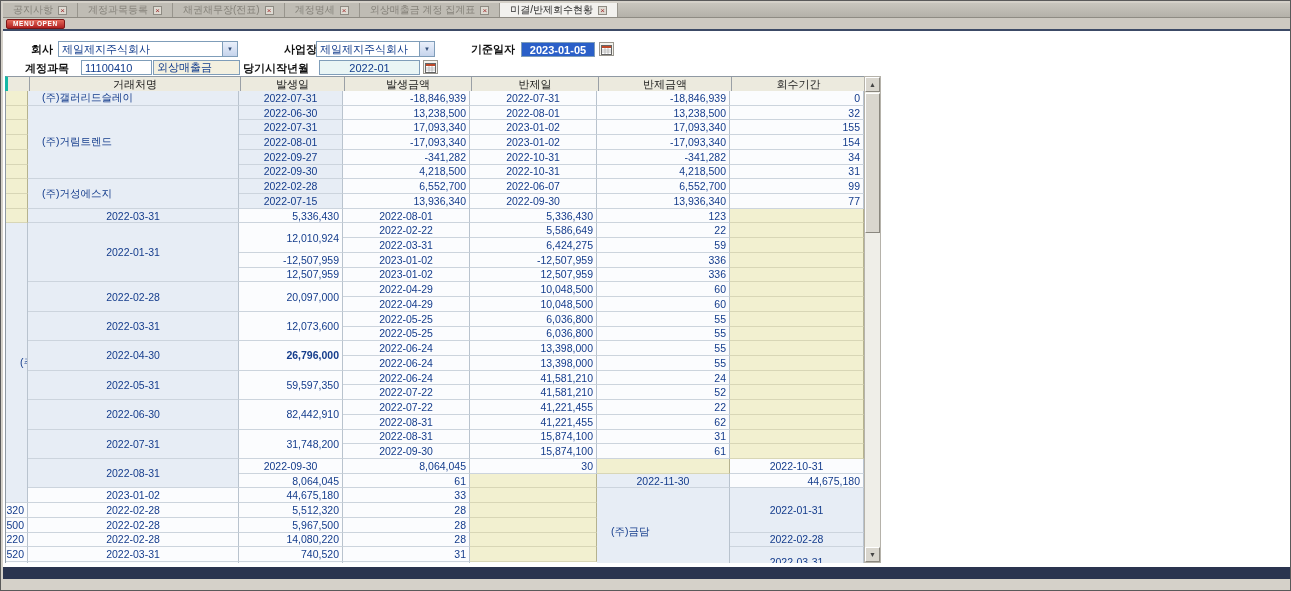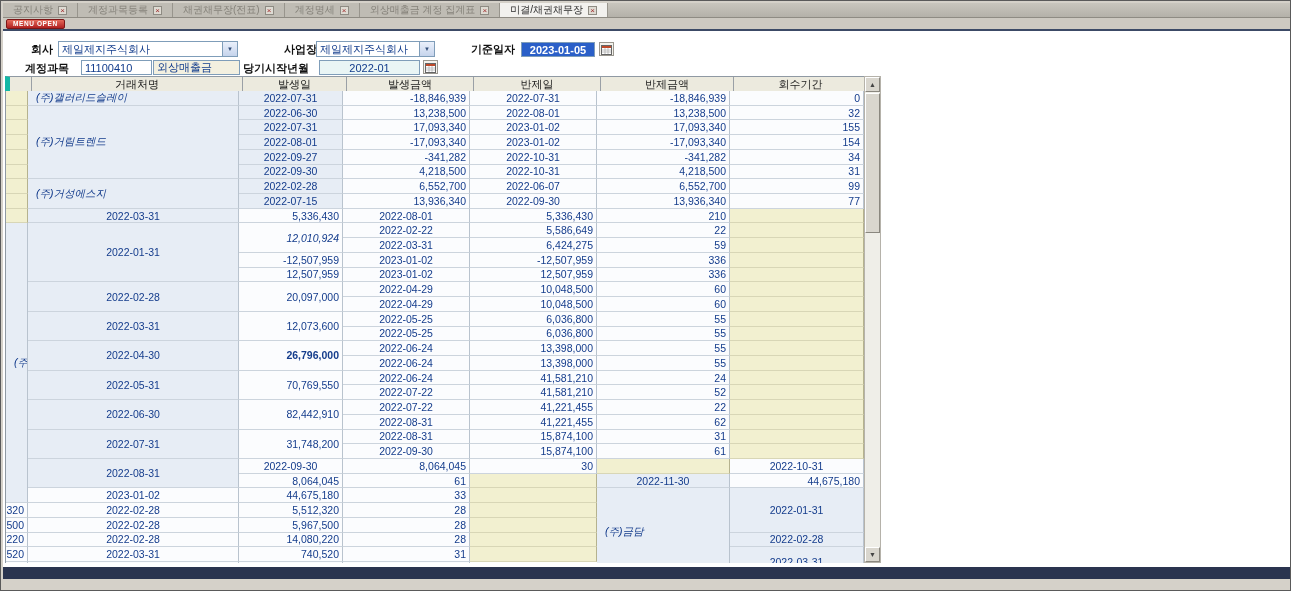--- a/index.html
+++ b/index.html
@@ -50,35 +50,35 @@
   .tfield.cream { background:#f3f0e0; }
   .tfield.cyan  { background:#e9f5f5; text-align:center; }
 
   .cal-btn { position:absolute; width:15px; height:14px; background:#f4f2ec;
              border:1px solid #9a978f; display:flex; align-items:center;
              justify-content:center; padding:0; }
 
   
   .grid-header { position:absolute; left:2px; top:45px; width:859px; height:15px;
                  display:grid; grid-template-columns:22px 211px 104px 127px 127px 133px 134px;
-                 border-left:5px solid #14b8a6; border-top:1px solid #8f99a3; }
+                 border-left:3px solid #14b8a6; border-top:1px solid #8f99a3; }
   .hcell { background:#eceade; border-right:1px solid #9aa0a6; border-bottom:1px solid #9aa0a6;
            font-size:11px; color:#1a1a1a; display:flex; align-items:center;
            justify-content:center; }
 
   .grid-body { position:absolute; left:2px; top:60px; width:859px; height:472px;
                overflow:hidden; display:grid;
                grid-template-columns:22px 211px 104px 127px 127px 133px 134px;
                grid-auto-rows:14.73px; grid-auto-flow:row;
                border-left:1px solid #8f99a3; background:#fff; }
   .cell { font-size:10.5px; color:#143c8c; display:flex; align-items:center;
           border-right:1px solid #b9c3ce; border-bottom:1px solid #ccd4dd;
           overflow:hidden; white-space:nowrap; }
   .cell.c0 { background:#f2f0d0; border-right:1px solid #b5b28e; border-bottom:1px solid #d8d6b6; }
-  .cell.c1 { background:#e7edf5; justify-content:flex-start; padding-left:8px;font-style:italic; }
+  .cell.c1 { background:#e7edf5; justify-content:flex-start; padding-left:14px; }
   .cell.c2 { background:#e7edf5; justify-content:center; }
   .cell.c3, .cell.c5, .cell.c6 { background:#fbfcfe; justify-content:flex-end; padding-right:3px; }
   .cell.c4 { background:#fbfcfe; justify-content:center; }
 
   
   .vscroll { position:absolute; left:861px; top:45px; width:17px; height:487px;
              background:#efeee8; border:1px solid #b5b2aa; }
   .sb-btn { position:absolute; left:0; width:15px; height:15px; background:#d9d6ce;
             border-top:1px solid #fff; border-left:1px solid #fff;
             border-right:1px solid #8a877f; border-bottom:1px solid #8a877f;
@@ -112,21 +112,21 @@
       </div>
       <div class="tab">
         <span>계정명세</span>
         <span class="tab-close">×</span>
       </div>
       <div class="tab">
         <span>외상매출금 계정 집계표</span>
         <span class="tab-close">×</span>
       </div>
       <div class="tab active">
-        <span>미결/채권채무장</span>
+        <span>미결/반제회수현황</span>
         <span class="tab-close">×</span>
       </div>
     </div>
 
   <div class="menubar">
     <button class="menu-open-btn">MENU OPEN</button>
   </div>
 
   <div class="content">
 
@@ -225,25 +225,25 @@
         <div class="cell c2">2022-07-15</div>
         <div class="cell c3">13,936,340</div>
         <div class="cell c4">2022-09-30</div>
         <div class="cell c5">13,936,340</div>
         <div class="cell c6">77</div>
         <div class="cell c0"></div>
         <div class="cell c2">2022-03-31</div>
         <div class="cell c3">5,336,430</div>
         <div class="cell c4">2022-08-01</div>
         <div class="cell c5">5,336,430</div>
-        <div class="cell c6">210</div>
+        <div class="cell c6">123</div>
         <div class="cell c0"></div>
         <div class="cell c1" style="grid-row: span 19;">(주)그린조이</div>
         <div class="cell c2" style="grid-row: span 4;">2022-01-31</div>
-        <div class="cell c3" style="grid-row: span 2; font-style: italic;">12,010,924</div>
+        <div class="cell c3" style="grid-row: span 2;">12,010,924</div>
         <div class="cell c4">2022-02-22</div>
         <div class="cell c5">5,586,649</div>
         <div class="cell c6">22</div>
         <div class="cell c0"></div>
         <div class="cell c4">2022-03-31</div>
         <div class="cell c5">6,424,275</div>
         <div class="cell c6">59</div>
         <div class="cell c0"></div>
         <div class="cell c3">-12,507,959</div>
         <div class="cell c4">2023-01-02</div>
@@ -279,21 +279,21 @@
         <div class="cell c3" style="grid-row: span 2; font-weight: bold;">26,796,000</div>
         <div class="cell c4">2022-06-24</div>
         <div class="cell c5">13,398,000</div>
         <div class="cell c6">55</div>
         <div class="cell c0"></div>
         <div class="cell c4">2022-06-24</div>
         <div class="cell c5">13,398,000</div>
         <div class="cell c6">55</div>
         <div class="cell c0"></div>
         <div class="cell c2" style="grid-row: span 2;">2022-05-31</div>
-        <div class="cell c3" style="grid-row: span 2;">70,769,550</div>
+        <div class="cell c3" style="grid-row: span 2;">59,597,350</div>
         <div class="cell c4">2022-06-24</div>
         <div class="cell c5">41,581,210</div>
         <div class="cell c6">24</div>
         <div class="cell c0"></div>
         <div class="cell c4">2022-07-22</div>
         <div class="cell c5">41,581,210</div>
         <div class="cell c6">52</div>
         <div class="cell c0"></div>
         <div class="cell c2" style="grid-row: span 2;">2022-06-30</div>
         <div class="cell c3" style="grid-row: span 2;">82,442,910</div>

